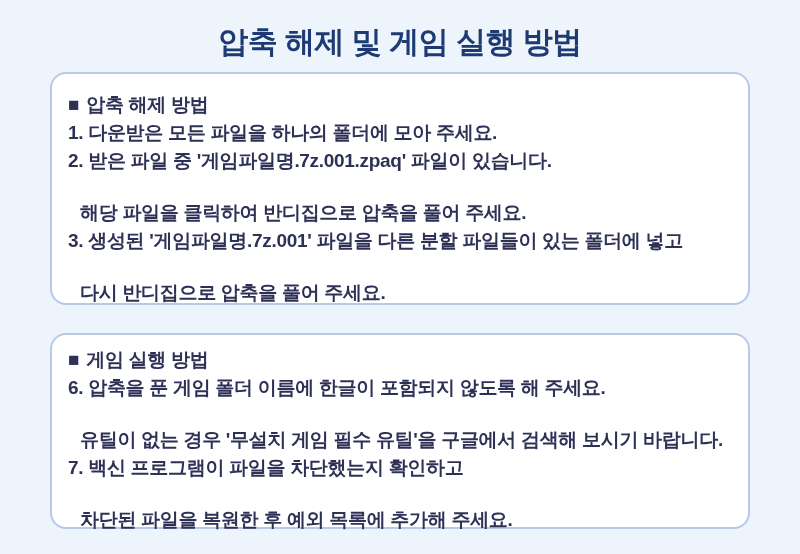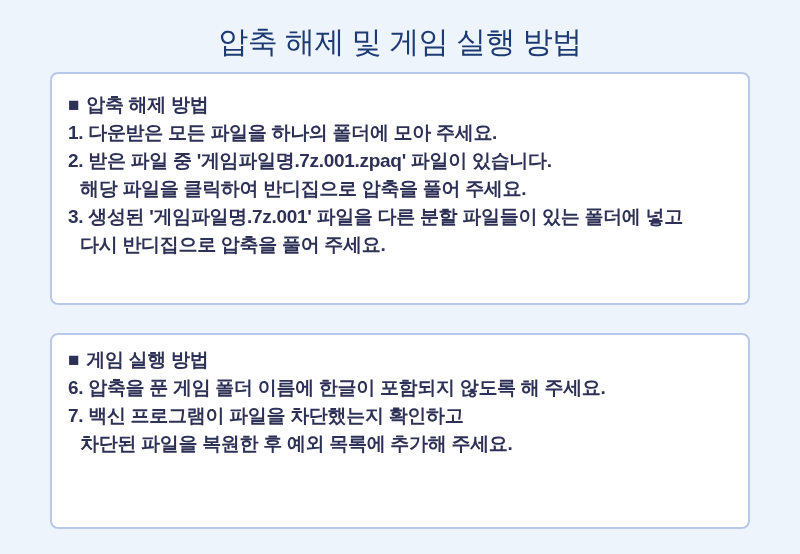--- a/index.html
+++ b/index.html
@@ -12,32 +12,32 @@
     background: #eef4fb;
     font-family: "Liberation Sans", "DejaVu Sans", sans-serif;
     overflow: hidden;
     position: relative;
   }
   .page-title {
     text-align: center;
     padding-top: 26px;
     font-size: 30px;
     line-height: 32px;
-    font-weight: normal;
+    font-weight: bold;
     color: #1d3a73;
     letter-spacing: -0.5px;
   }
   .card {
     position: absolute;
     left: 50px;
     width: 700px;
     box-sizing: border-box;
     background: #ffffff;
     border: 2px solid #b7c8eb;
-    border-radius: 8px;
+    border-radius: 16px;
     padding: 16px 16px 0 16px;
     color: #2e3156;
     font-weight: bold;
     font-size: 19px;
     line-height: 28px;
     letter-spacing: -0.3px;
   }
   .card1 {
     top: 72px;
     height: 233px;
@@ -46,20 +46,21 @@
   .card2 {
     top: 333px;
     height: 196px;
     padding-top: 11px;
   }
   .line {
     white-space: nowrap;
   }
   .line.indent {
     padding-left: 12px;
+    margin-top: 24px;
   }
   .section-header .bullet {
     display: inline-block;
     margin-right: 7px;
   }
 </style>
 </head>
 <body>
 
 <div>
@@ -75,17 +76,18 @@
     <div class="line indent">해당 파일을 클릭하여 반디집으로 압축을 풀어 주세요.</div>
     <div class="line">3. 생성된 '게임파일명.7z.001' 파일을 다른 분할 파일들이 있는 폴더에 넣고</div>
     <div class="line indent">다시 반디집으로 압축을 풀어 주세요.</div>
   </section>
 
   <section class="card card2">
     <div class="line section-header">
       <span class="bullet">■</span><span>게임 실행 방법</span>
     </div>
     <div class="line">6. 압축을 푼 게임 폴더 이름에 한글이 포함되지 않도록 해 주세요.</div>
+    <div class="line indent">유틸이 없는 경우 '무설치 게임 필수 유틸'을 구글에서 검색해 보시기 바랍니다.</div>
     <div class="line">7. 백신 프로그램이 파일을 차단했는지 확인하고</div>
     <div class="line indent">차단된 파일을 복원한 후 예외 목록에 추가해 주세요.</div>
   </section>
 
 </div>
 
 </body></html>

